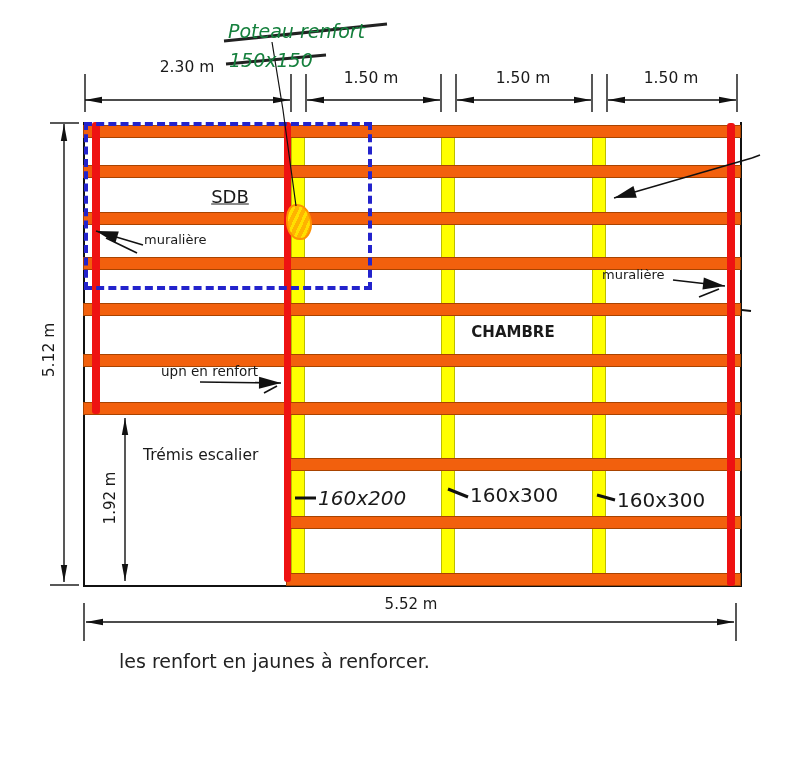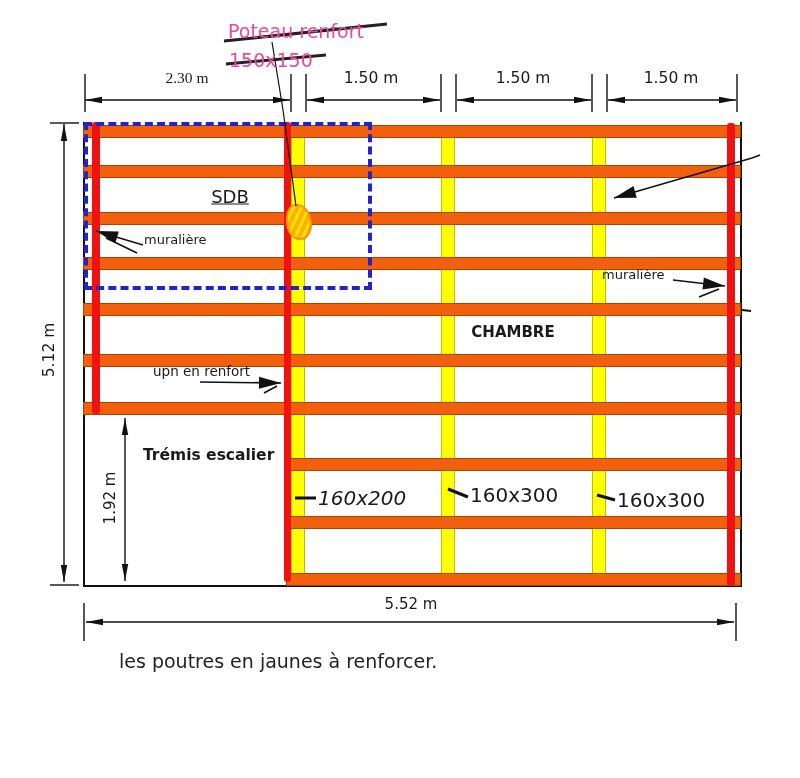--- a/index.html
+++ b/index.html
@@ -16,21 +16,21 @@
   .vb{position:absolute;top:126px;height:460px;width:14px;background:#FFFF00;border:1px solid #bdbd00;box-sizing:border-box;}
   .red{position:absolute;background:#EE1212;border-radius:3px;}
   .blue-rect{position:absolute;left:84px;top:122px;width:288px;height:168px;border:4px dashed #2323CC;box-sizing:border-box;}
   .border-line{position:absolute;background:#111;}
   .post{
     position:absolute;left:286px;top:204px;width:26px;height:36px;
     background:repeating-linear-gradient(115deg,#ffb300 0 4px,#ffdf00 4px 7px);
     border:2px solid #ff9100;border-radius:40% 60% 45% 55%;box-sizing:border-box;
   }
   svg.overlay{position:absolute;left:0;top:0;}
-  .note{font-size:19px;color:#ec4899;}
+  .note{font-size:19px;color:#15803d;font-style:italic;}
   .dimtxt{font-size:15.5px;}
   .sizetxt{font-size:20px;}
 </style>
 </head>
 <body>
 
 <div class="canvas">
 
   <div class="border-line" style="left:83px;top:122px;width:2px;height:464px;"></div>
   <div class="border-line" style="left:740px;top:122px;width:2px;height:464px;"></div>
@@ -131,35 +131,35 @@
 
     <g stroke="#222" stroke-width="3">
       <line x1="224" y1="41" x2="387" y2="24"></line>
       <line x1="226" y1="64" x2="326" y2="55"></line>
     </g>
   </svg>
 
   <div class="txt note" style="left:228px;top:20px;">Poteau renfort</div>
   <div class="txt note" style="left:229px;top:49px;">150x150</div>
 
-  <div class="txt dimtxt ctext" style="left:187px;top:78px;font-family:Liberation Serif, serif;">2.30 m</div>
+  <div class="txt dimtxt ctext" style="left:187px;top:67px;">2.30 m</div>
   <div class="txt dimtxt ctext" style="left:371px;top:78px;">1.50 m</div>
   <div class="txt dimtxt ctext" style="left:523px;top:78px;">1.50 m</div>
   <div class="txt dimtxt ctext" style="left:671px;top:78px;">1.50 m</div>
   <div class="txt dimtxt vtext" style="left:49px;top:350px;">5.12 m</div>
   <div class="txt vtext" style="left:110px;top:498px;font-size:15px;">1.92 m</div>
   <div class="txt ctext" style="left:411px;top:604px;font-size:15px;">5.52 m</div>
 
   <div class="txt ctext" style="left:230px;top:196px;font-size:18px;text-decoration:underline;">SDB</div>
   <div class="txt ctext" style="left:513px;top:332px;font-size:15px;font-weight:bold;">CHAMBRE</div>
-  <div class="txt" style="left:143px;top:446px;font-size:15.5px;font-weight:bold;">Trémis escalier</div>
+  <div class="txt" style="left:143px;top:446px;font-size:15.5px;">Trémis escalier</div>
 
   <div class="txt" style="left:144px;top:232px;font-size:13px;">muralière</div>
   <div class="txt" style="left:602px;top:267px;font-size:13px;">muralière</div>
-  <div class="txt" style="left:153px;top:363px;font-size:13.5px;">upn en renfort</div>
+  <div class="txt" style="left:161px;top:363px;font-size:13.5px;">upn en renfort</div>
 
   <div class="txt sizetxt" style="left:318px;top:486px;font-style:italic;">160x200</div>
   <div class="txt sizetxt" style="left:470px;top:483px;">160x300</div>
   <div class="txt sizetxt" style="left:617px;top:488px;">160x300</div>
 
-  <div class="txt" style="left:119px;top:650px;font-size:19px;color:#222;">les poutres en jaunes à renforcer.</div>
+  <div class="txt" style="left:119px;top:650px;font-size:19px;color:#222;">les renfort en jaunes à renforcer.</div>
 
 </div>
 
 </body></html>

